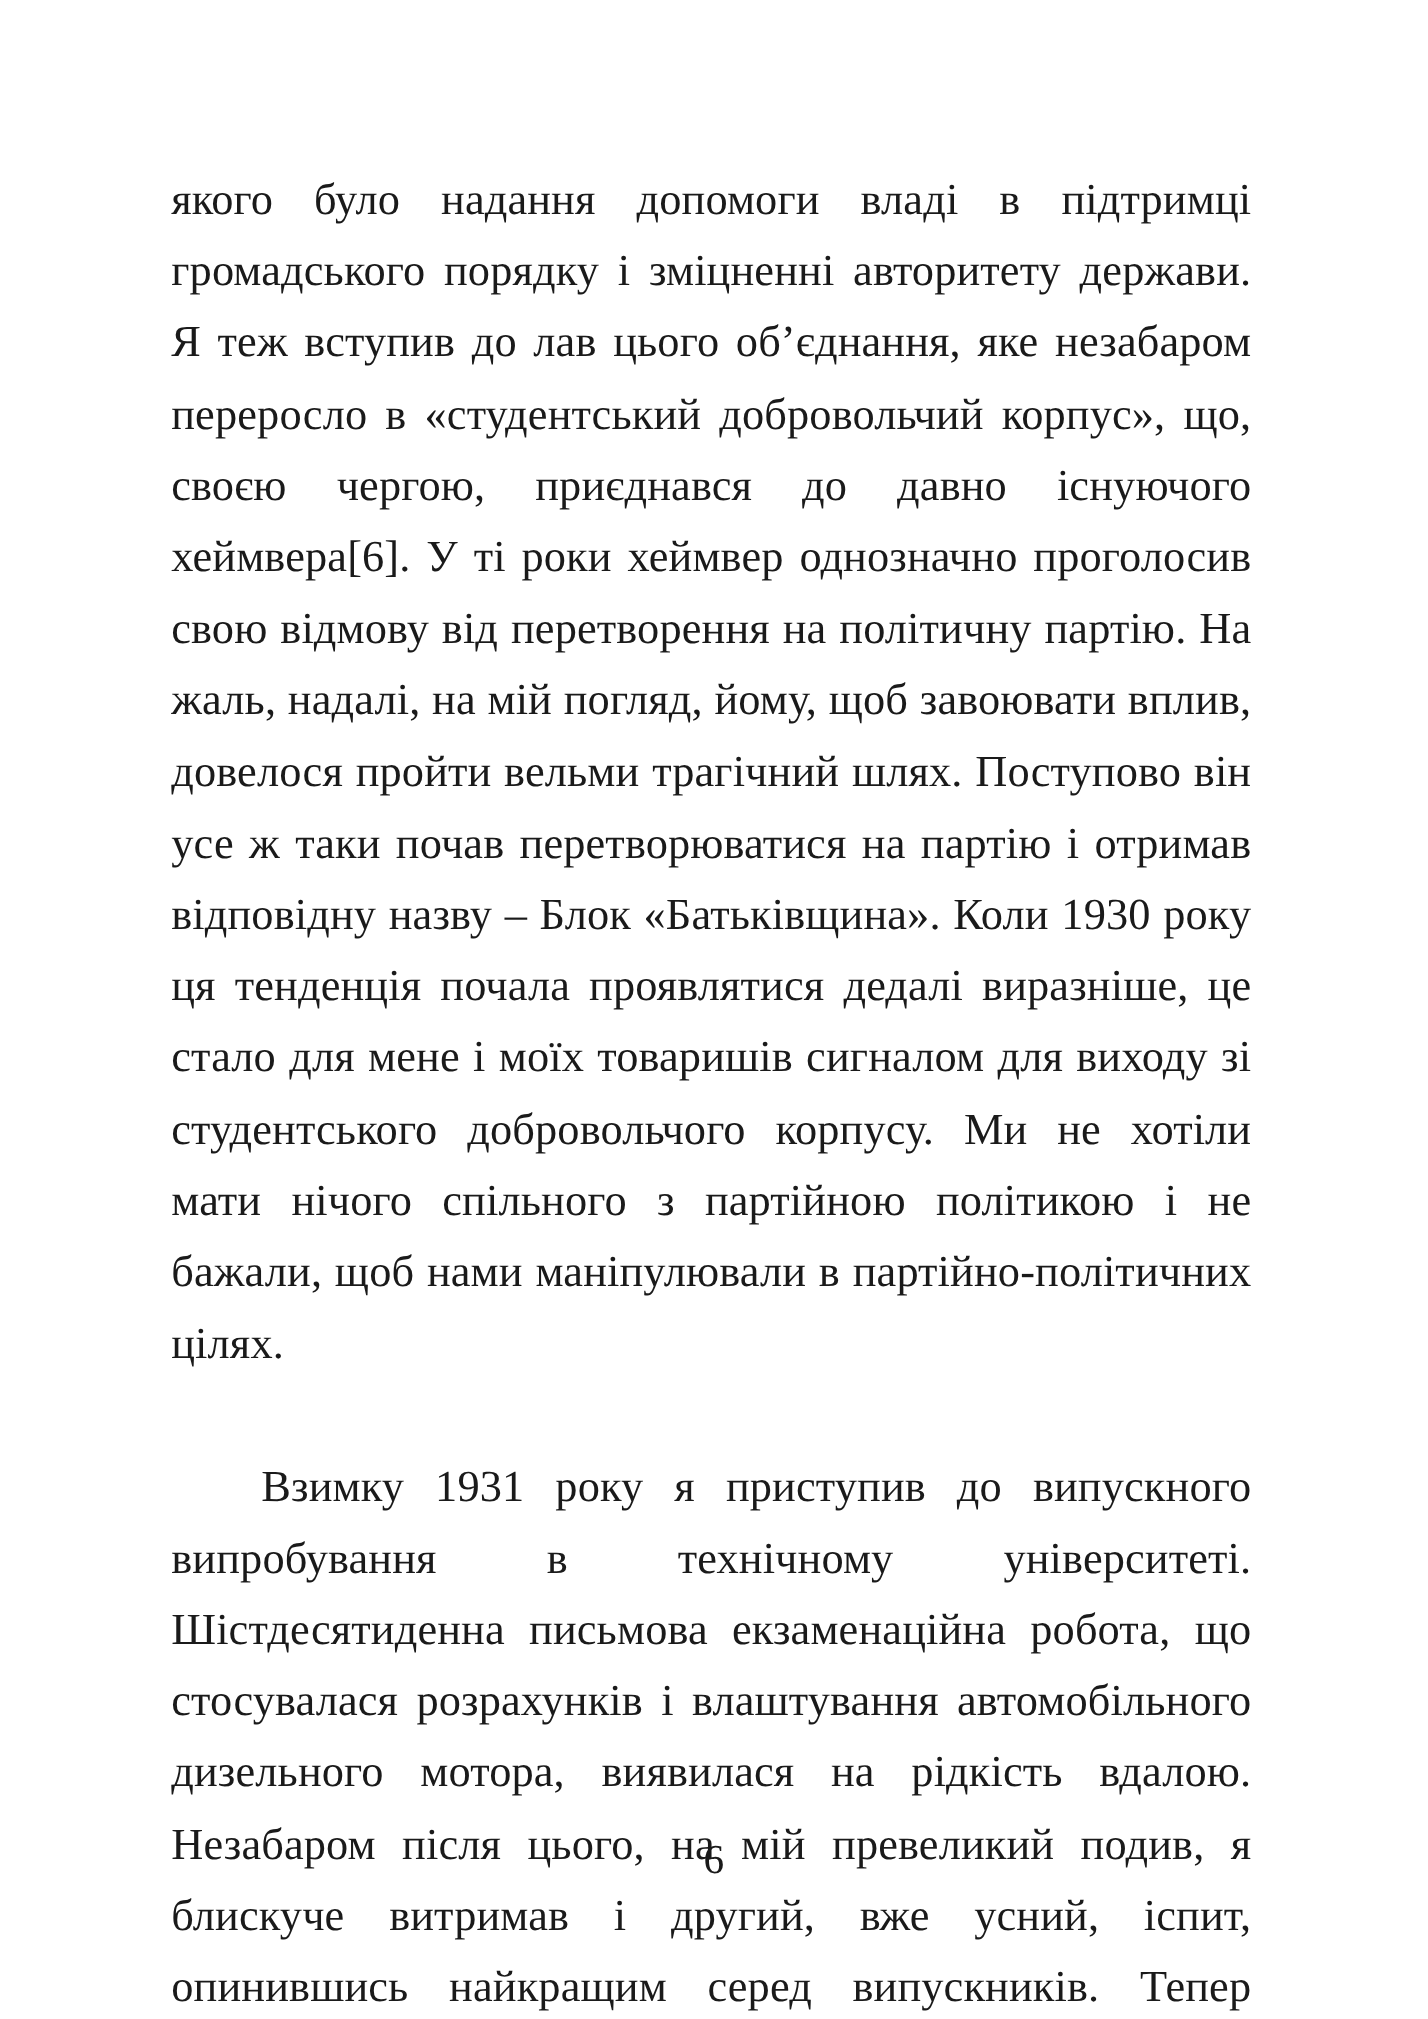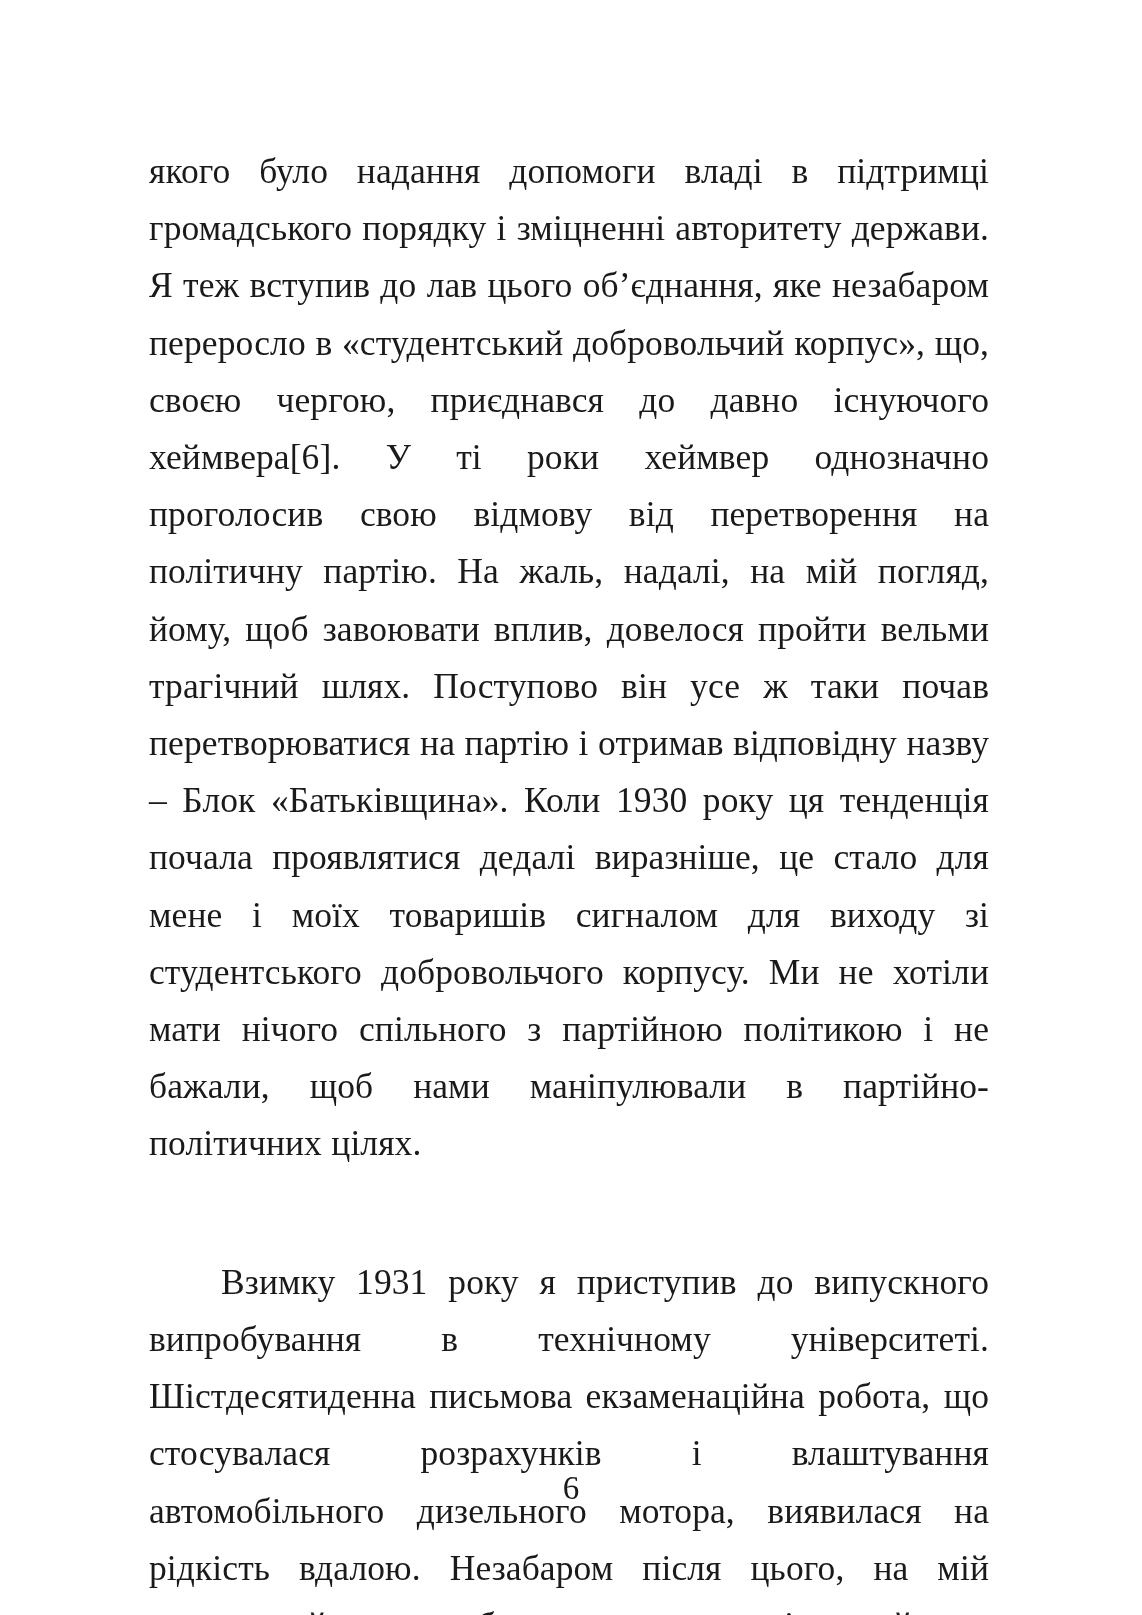--- a/index.html
+++ b/index.html
@@ -25,21 +25,21 @@
   }
 
   .text-block {
     position: absolute;
     left: 137px;
     top: 131px;
     width: 864px;
   }
 
   .para {
-    margin: 12px;
+    margin: 0;
     font-size: 35.5px;
     line-height: 57.2px;
     text-align: justify;
     text-justify: inter-word;
     word-spacing: 0.01em;
     letter-spacing: 0.1px;
     hyphens: manual;
     -webkit-hyphens: manual;
   }
 

